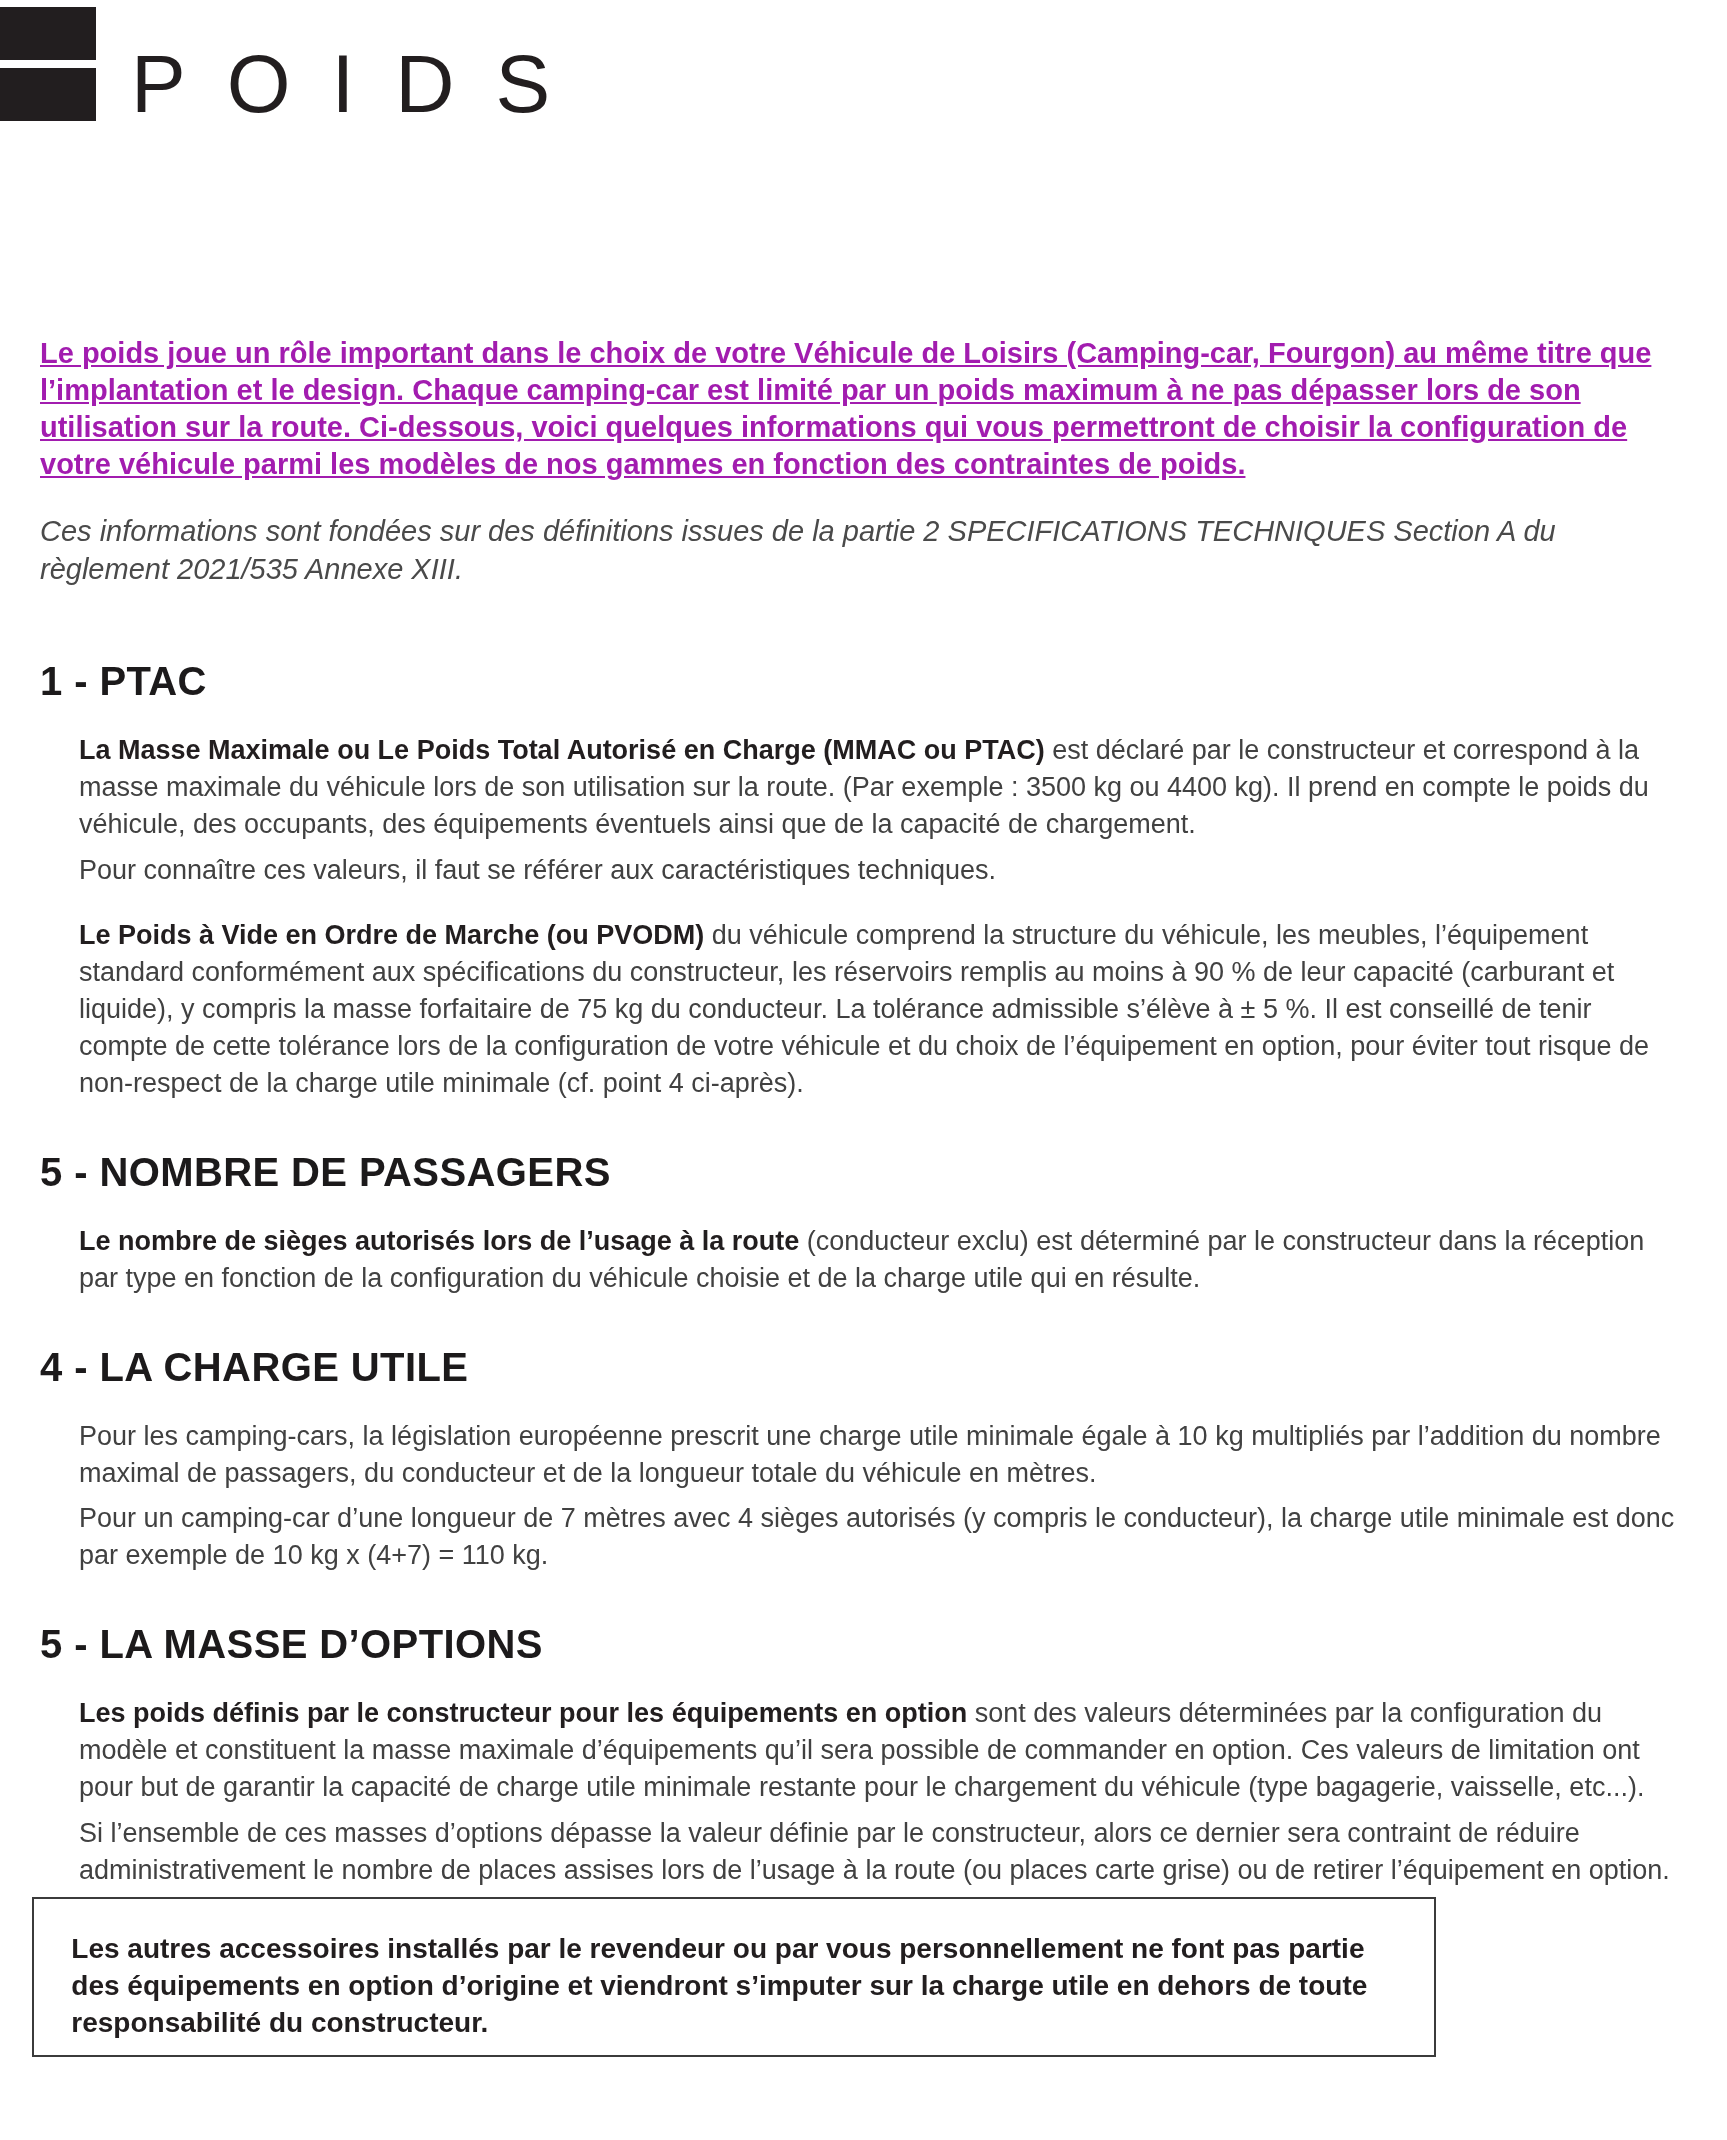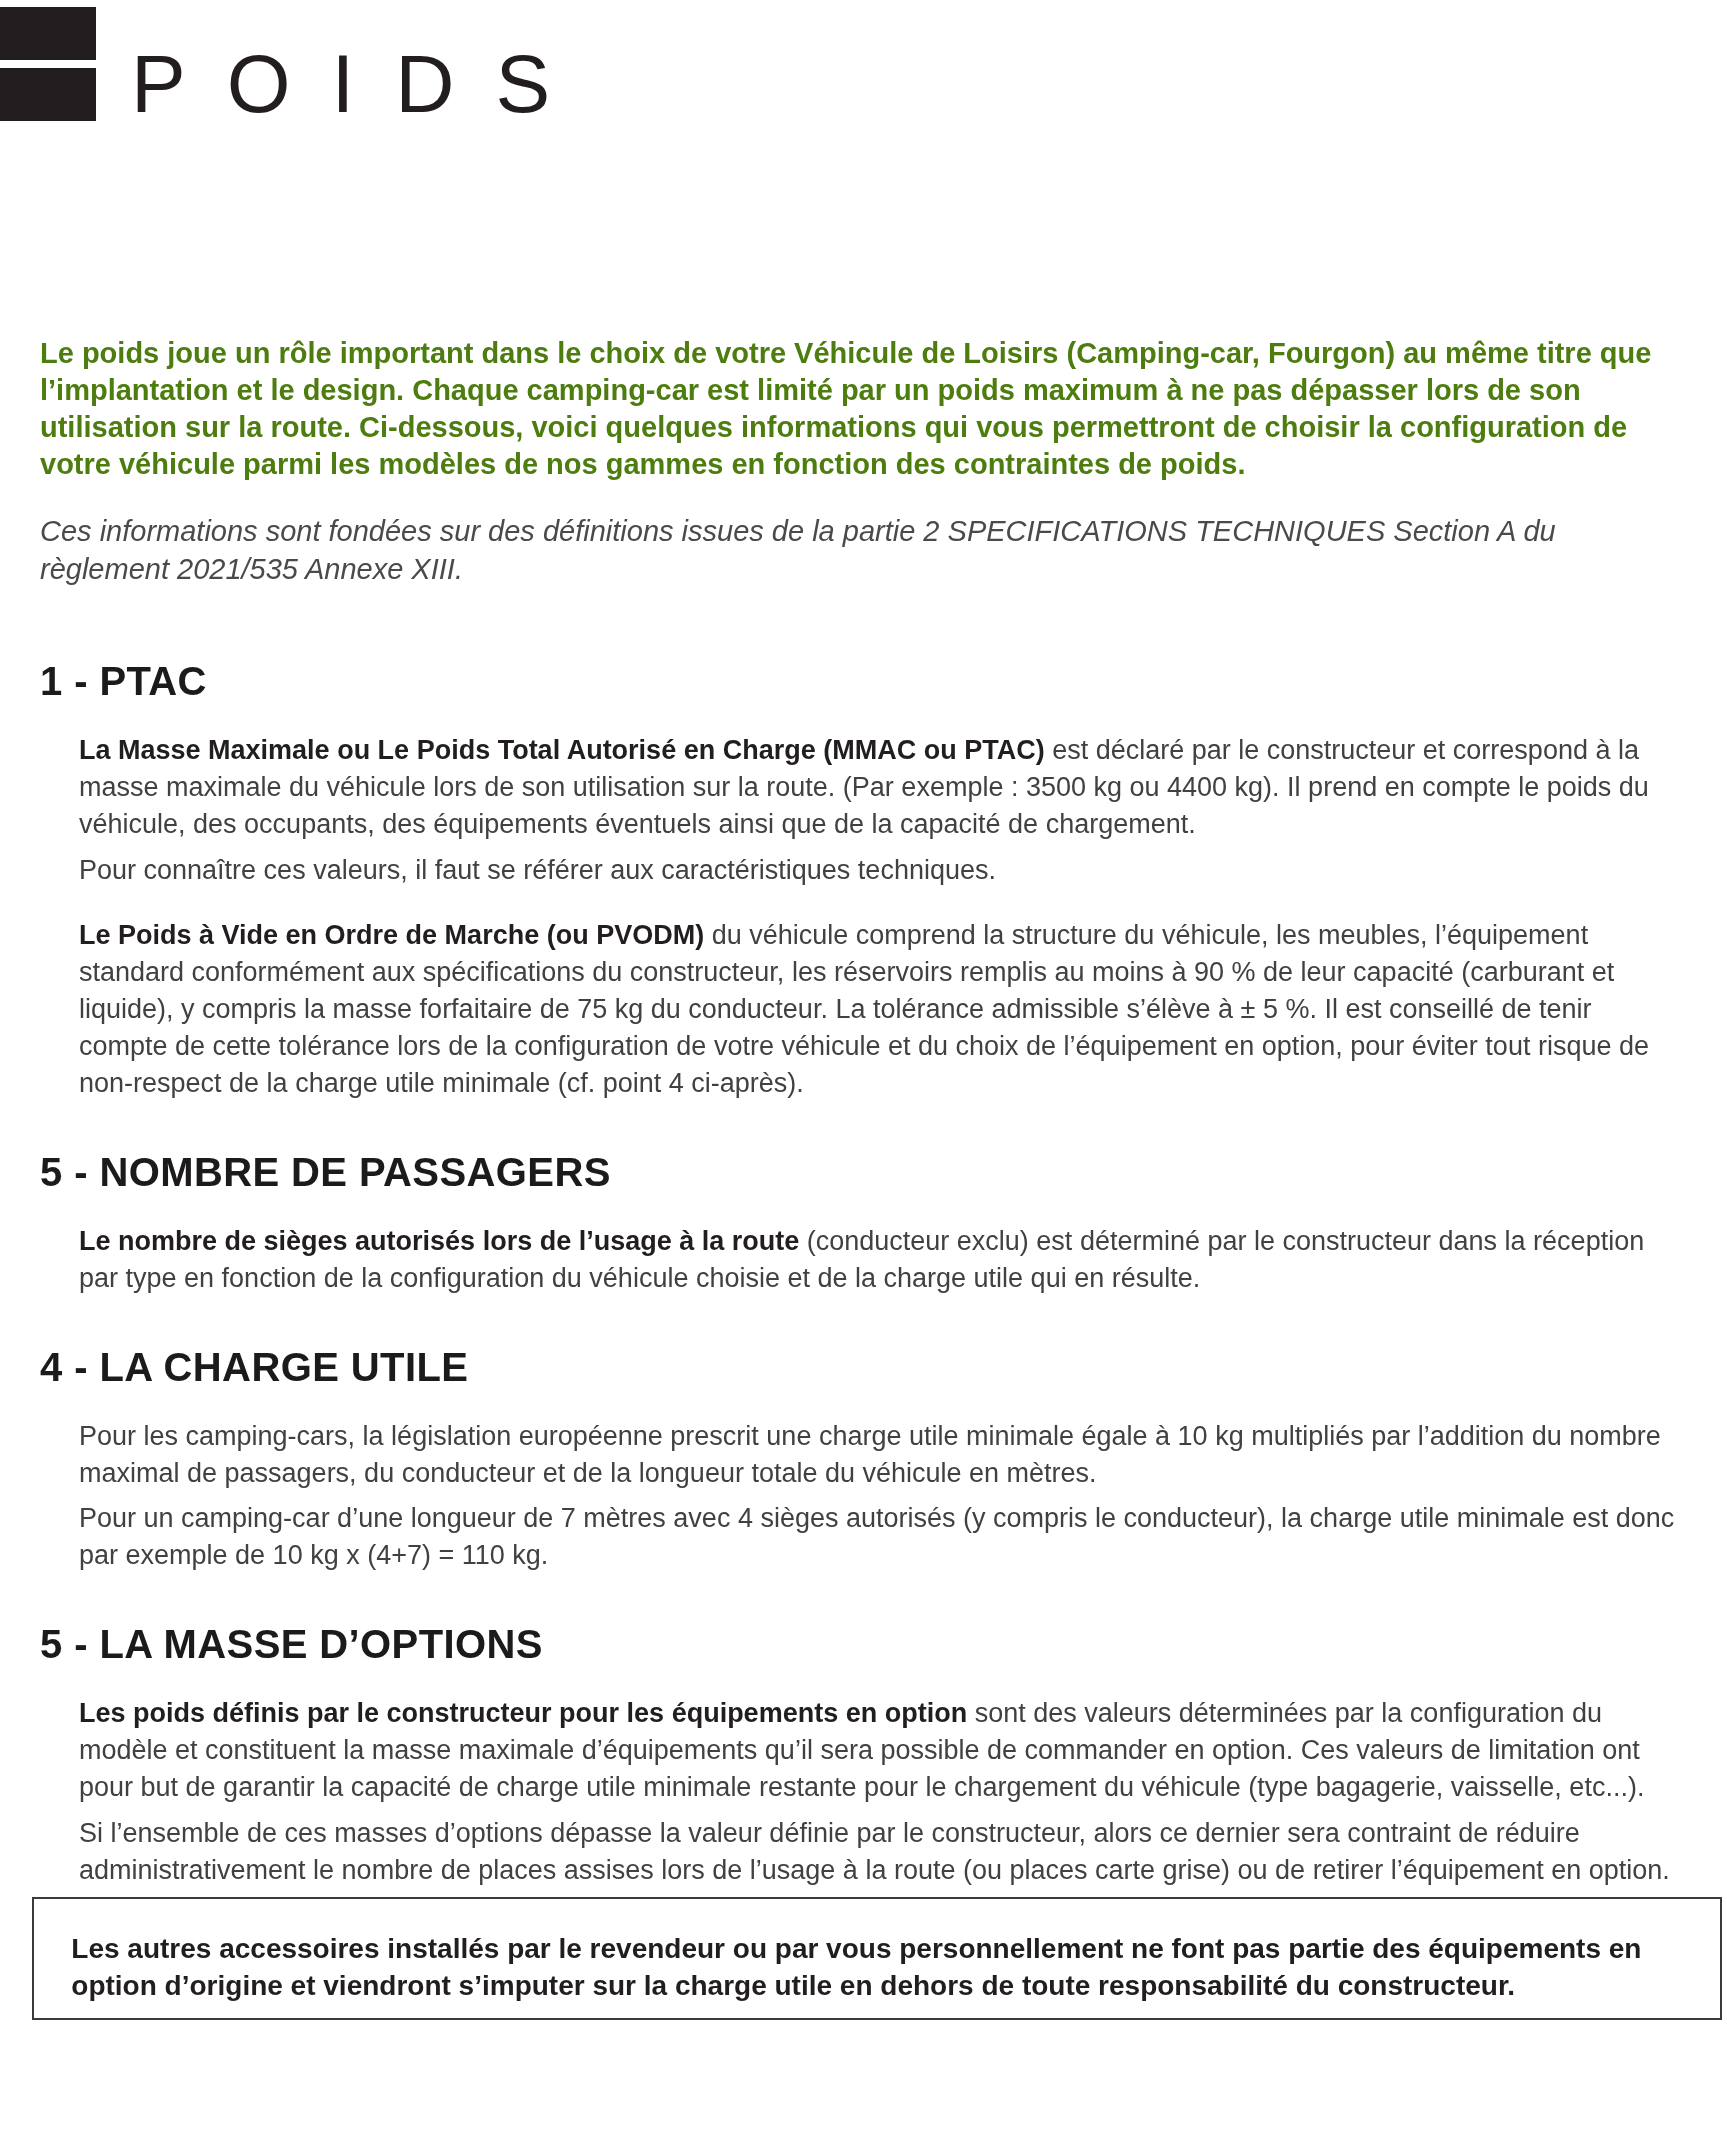--- a/index.html
+++ b/index.html
@@ -40,22 +40,23 @@
   .subtitle {
     font-size: 43px; font-weight: 400;
     letter-spacing: 0.24em; line-height: 1;
     color: #2b2b2b;
   }
 
   
   .intro {
     margin-top: 205px;
     font-size: 29px; line-height: 37px;
-    font-weight: 700; color: #4d7c0f;
+    font-weight: 700; color: #a21caf;
     max-width: 1648px;
+    text-decoration: underline;
   }
   .note {
     margin-top: 16.3px;
     font-size: 29px; line-height: 38px;
     font-style: italic; font-weight: 400;
     color: #4a4a4a;
     max-width: 1648px;
   }
 
   
@@ -70,21 +71,21 @@
     margin: 28px 0 0 39px;
     font-size: 27px; line-height: 37px;
     font-weight: 400; color: #414141;
   }
   .section .body + .body { margin-top: 8.6px; }
   .section .body .lead { font-weight: 700; color: #221e1f; }
 
   
   .notice-box {
     margin: 8.6px 0 0 -7.7px;
-    width: 1690px;
+    width: 1404px;
     box-sizing: border-box;
     border: 2.6px solid #3b3b3b;
     padding: 31px 34px 13.7px 37px;
     background: #ffffff;
   }
   .notice-box p {
     margin: 0;
     font-size: 28px; line-height: 37px;
     font-weight: 700; color: #221e1f;
   }

